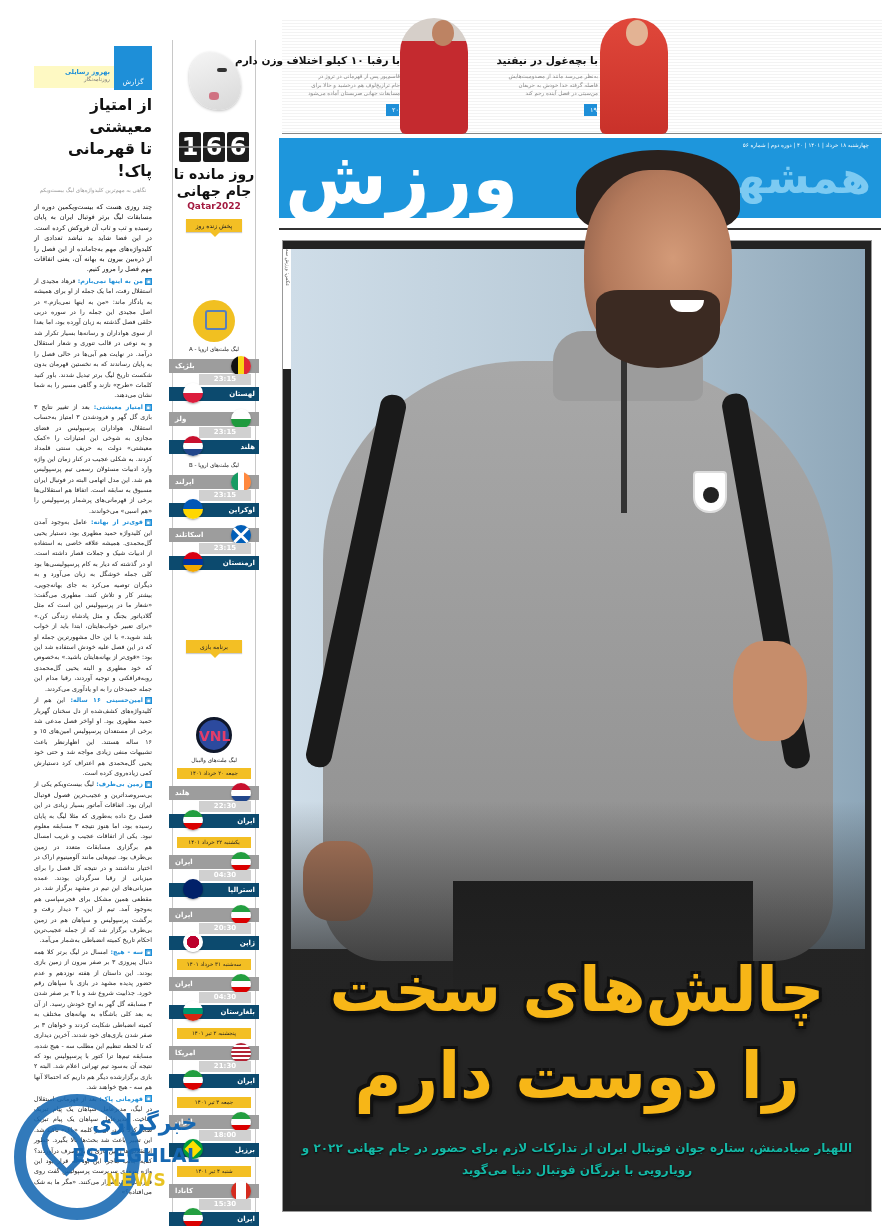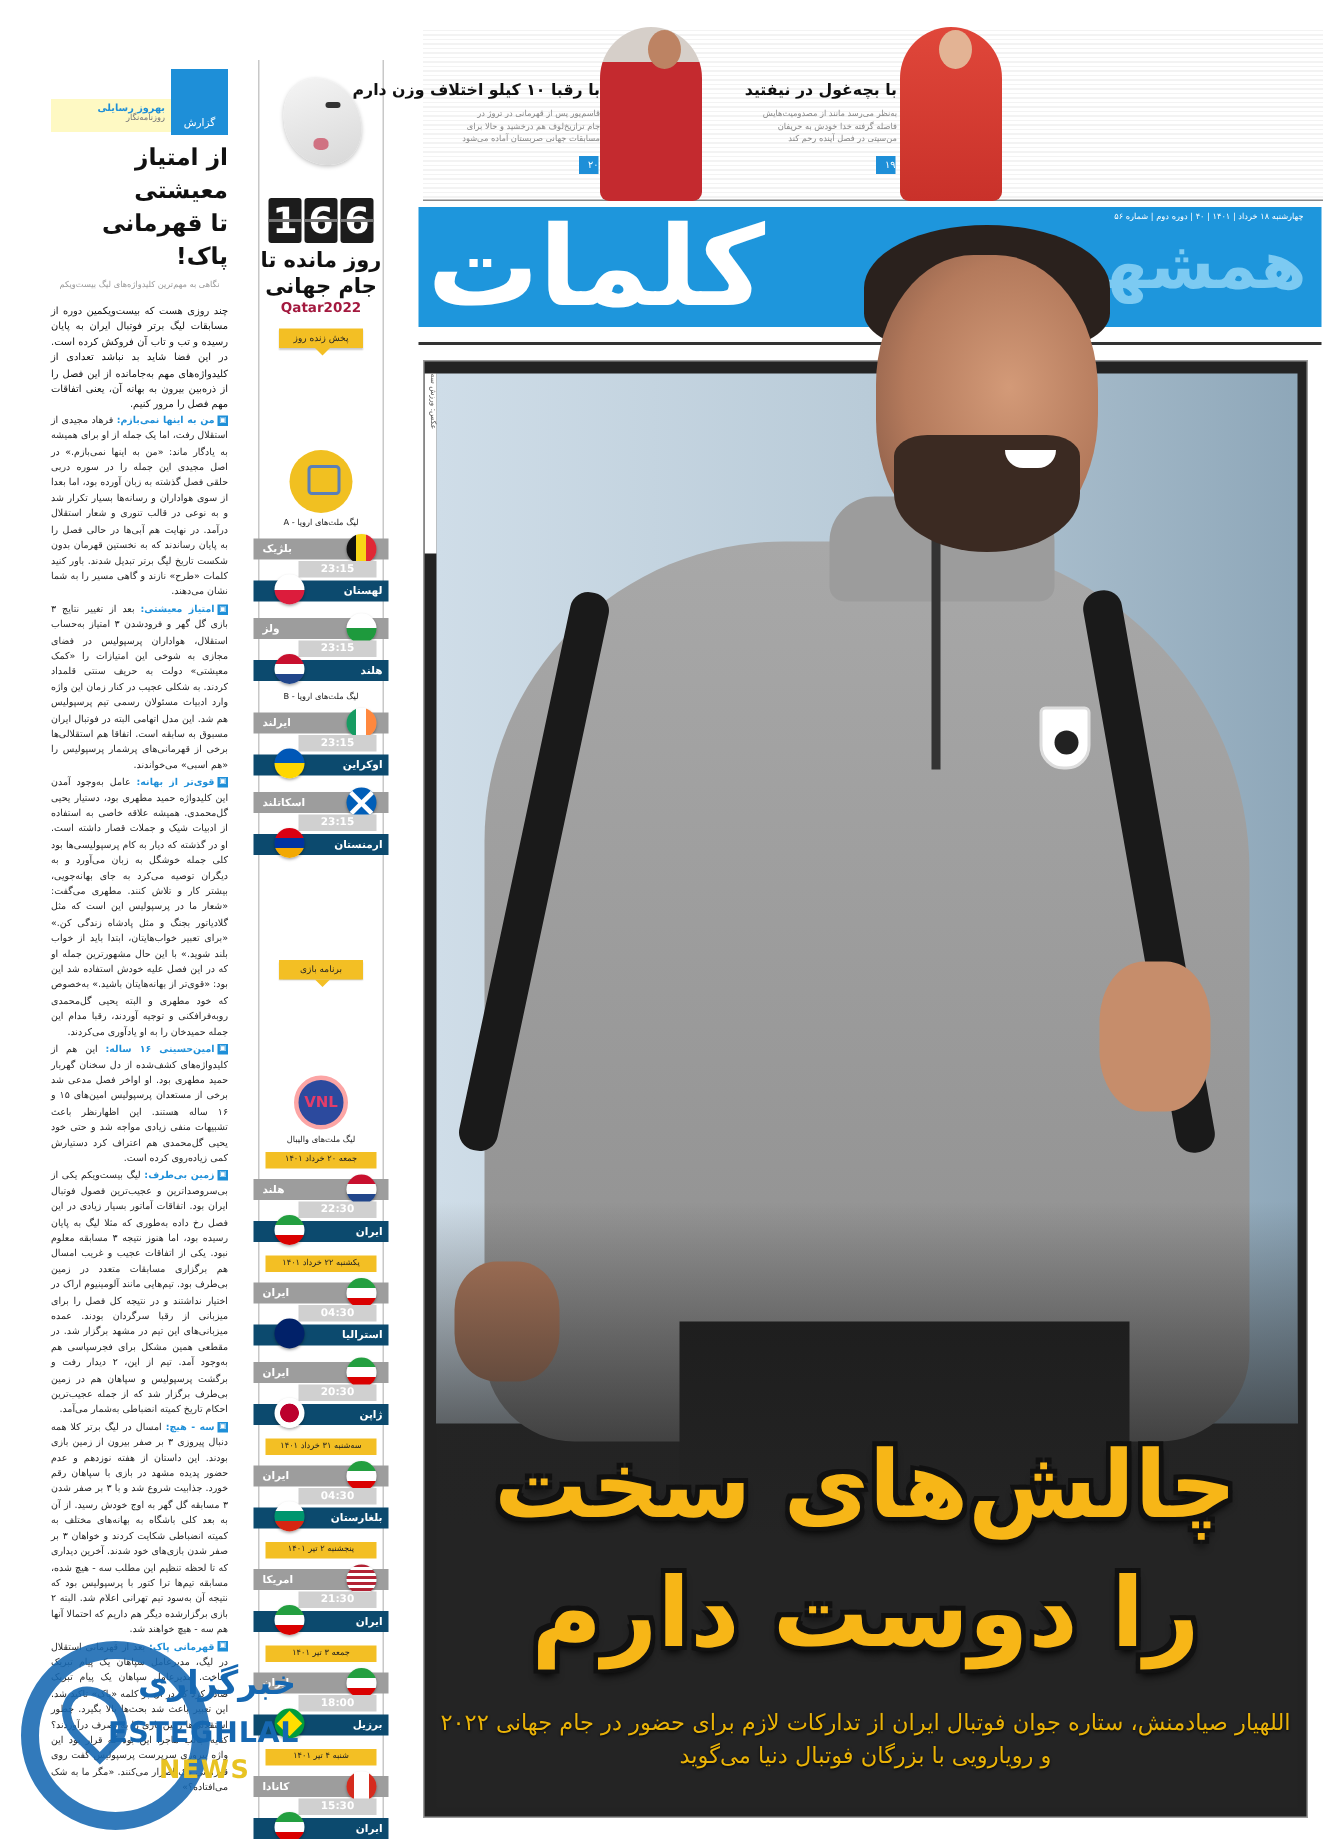--- a/index.html
+++ b/index.html
@@ -49,21 +49,21 @@
   .team-bar { position: absolute; left: -4px; width: 90px; height: 14px; background: #9d9d9d; color: #fff; font-size: 7px; font-weight: bold; direction: rtl; padding-right: 4px; line-height: 14px; }
   .team-bar.b { background: #0c4a6e; }
   .team-bar.t1 { top: 4px; text-align: left; padding-left: 6px; direction: ltr; }
   .team-bar.t2 { top: 32px; text-align: right; }
   .team-bar .n { direction: rtl; display: inline-block; }
   .flag { position: absolute; width: 20px; height: 20px; border-radius: 50%; box-shadow: 0 1px 2px rgba(0,0,0,.35); overflow: hidden; }
   .flag.f1 { right: 4px; top: 1px; }
   .flag.f2 { left: 10px; top: 28px; }
   .time { position: absolute; left: 26px; top: 19px; width: 52px; height: 11px; background: #d0d0d0; font-size: 7px; font-weight: bold; color: #fff; text-align: center; line-height: 11px; }
   .date-ribbon { display: block; margin: 5px auto 0; width: 74px; height: 11px; background: #f3bf24; font-size: 5.5px; line-height: 11px; text-align: center; direction: rtl; color: #222; }
-  .logo-vnl { width: 36px; height: 36px; border-radius: 50%; background: #2c4a9e; margin: 90px auto 0; position: relative; color: #e33d6a; font-size: 10px; font-weight: bold; text-align: center; line-height: 32px; border: 3px solid #fca5a5; }
+  .logo-vnl { width: 36px; height: 36px; border-radius: 50%; background: #2c4a9e; margin: 90px auto 0; position: relative; color: #e33d6a; font-size: 14px; font-weight: bold; text-align: right; line-height: 32px; border: 3px solid #0f172a; }
 
   
   .fl-bel { background: linear-gradient(90deg,#111 0 33%,#f9d616 33% 66%,#e02835 66%); }
   .fl-pol { background: linear-gradient(180deg,#fff 0 50%,#dc1c3c 50%); }
   .fl-wal { background: linear-gradient(180deg,#fff 0 50%,#1e9a3d 50%); }
   .fl-ned { background: linear-gradient(180deg,#c8102e 0 33%,#fff 33% 66%,#21468b 66%); }
   .fl-irl { background: linear-gradient(90deg,#169b62 0 33%,#fff 33% 66%,#ff883e 66%); }
   .fl-ukr { background: linear-gradient(180deg,#0057b7 0 50%,#ffd700 50%); }
   .fl-sco { background: #005eb8; }
   .fl-sco::before, .fl-sco::after { content: ""; position: absolute; left: -4px; top: 9px; width: 28px; height: 3px; background: #fff; transform: rotate(45deg); }
@@ -106,21 +106,21 @@
   .badge-crest { position: absolute; left: 410px; top: 230px; width: 34px; height: 42px; background: #fff; border-radius: 4px 4px 16px 16px; border: 2px solid #ddd; }
   .badge-crest::after { content: ""; position: absolute; left: 8px; top: 14px; width: 16px; height: 16px; border-radius: 50%; background: #222; }
   .hand { position: absolute; left: 450px; top: 400px; width: 74px; height: 100px; background: #c68d6b; border-radius: 40%; }
   .hand-l { position: absolute; left: 20px; top: 600px; width: 70px; height: 80px; background: #b27a5c; border-radius: 40%; }
   .shorts { position: absolute; left: 170px; top: 640px; width: 300px; height: 200px; background: #1b1b1b; }
   .photo-credit { position: absolute; left: 0; top: 8px; width: 8px; height: 120px; writing-mode: vertical-rl; font-size: 5px; color: #555; background: #fff; }
 
   .headline { position: absolute; left: 0; top: 706px; width: 588px; direction: rtl; text-align: center; font-weight: bold; color: #f7b617; font-size: 62px; line-height: 86px; text-shadow: -3px -3px 0 #111, 3px -3px 0 #111, -3px 3px 0 #111, 3px 3px 0 #111, 0 4px 6px #000; }
   .headline .l1 { display: block; }
   .headline .l2 { display: block; font-size: 64px; }
-  .subhead { position: absolute; left: 10px; top: 896px; width: 568px; direction: rtl; text-align: center; font-weight: normal; font-size: 15px; line-height: 22px; color: #eab308; text-shadow: 0 1px 2px #000; }
+  .subhead { position: absolute; left: 10px; top: 896px; width: 568px; direction: rtl; text-align: center; font-weight: bold; font-size: 12px; line-height: 22px; color: #14b8a6; text-shadow: 0 1px 2px #000; }
 </style>
 </head>
 <body>
 
 <div class="left-col">
   <div class="report-tag-row">
     <div class="report-tag">گزارش</div>
     <div class="byline-box">
       <span class="byline-name">بهروز رسایلی</span>
       <span class="byline-role">روزنامه‌نگار</span>
@@ -276,21 +276,21 @@
       <div class="head" style="left:150px;background:#bd8363"></div>
       <div class="t-title" style="right:82px">با رقبا ۱۰ کیلو اختلاف وزن دارم</div>
       <div class="t-body" style="right:82px">قاسم‌پور پس از قهرمانی در تروژ در جام ترازیخ‌لوف هم درخشید و حالا برای مسابقات جهانی صربستان آماده می‌شود</div>
       <div class="page-no" style="left:104px">۲۰</div>
     </div>
   </div>
 
   <div class="masthead">
     <div class="mast-dateline">چهارشنبه ۱۸ خرداد | ۱۴۰۱ | ۴۰ | دوره دوم | شماره ۵۶</div>
     <div class="mast-hamshahri">همشهری</div>
-    <div class="mast-varzesh">کلمات</div>
+    <div class="mast-varzesh">ورزش</div>
   </div>
   <div class="mast-rule"></div>
 
   <div class="hero">
     <div class="hero-bg"></div>
     <div class="player-torso"></div>
     <div class="player-stripe-l"></div>
     <div class="player-stripe-r"></div>
     <div class="player-collar"></div>
     <div class="player-zip"></div>

